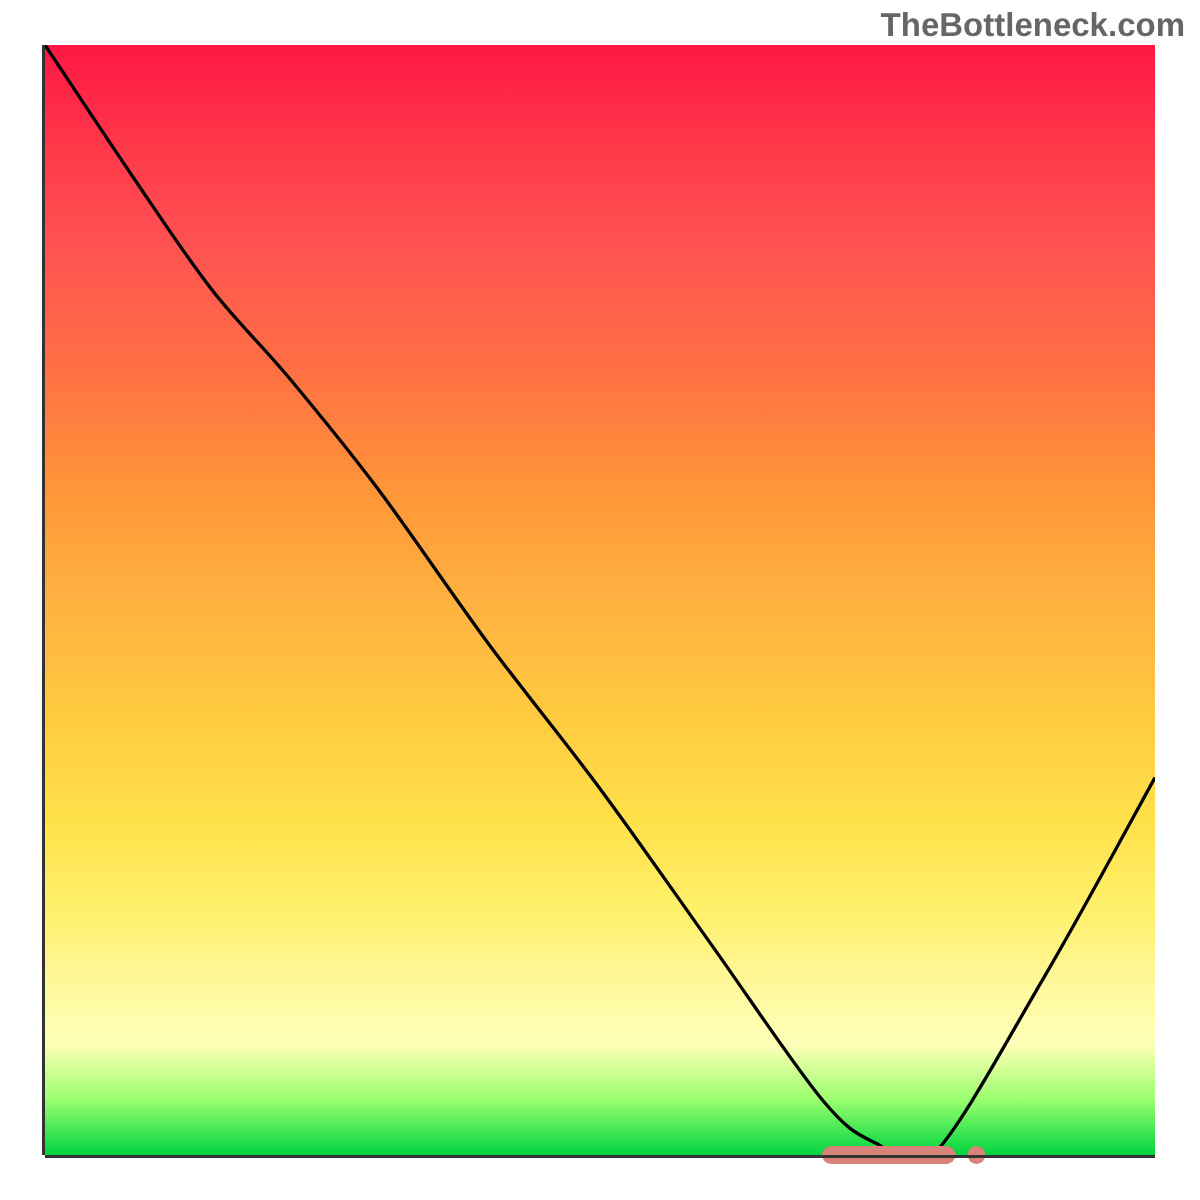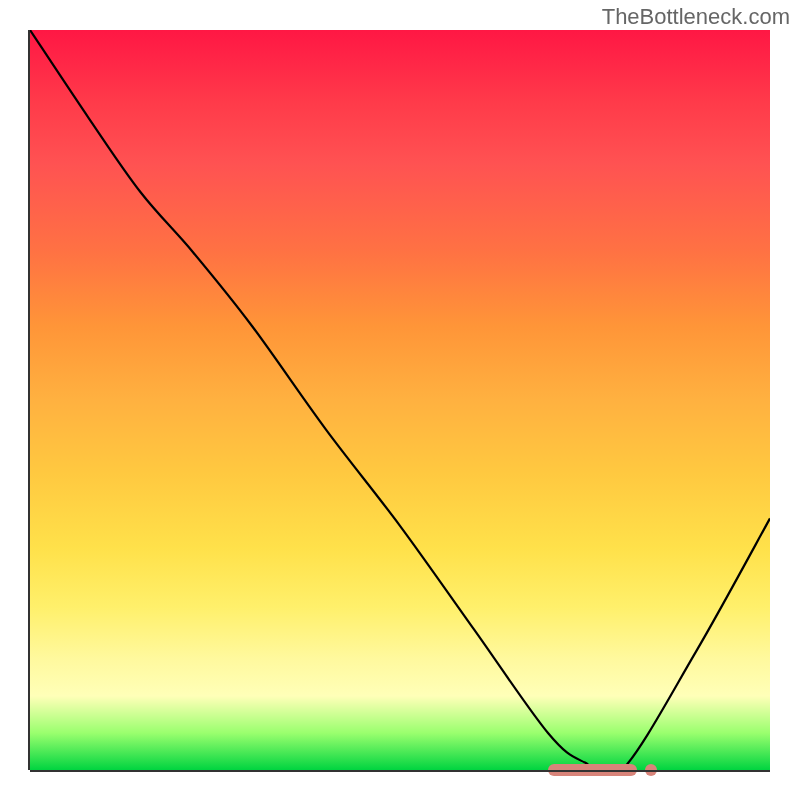--- a/index.html
+++ b/index.html
@@ -7,20 +7,21 @@
     padding: 0;
     width: 800px;
     height: 800px;
     background: white;
     font-family: Arial, sans-serif;
   }
   .chart-container {
     position: relative;
     width: 800px;
     height: 800px;
+    font-weight: bold;
   }
   .watermark {
     position: absolute;
     top: 4px;
     right: 10px;
     font-size: 22px;
     color: #666;
     font-family: Arial, sans-serif;
   }
   .plot-area {

